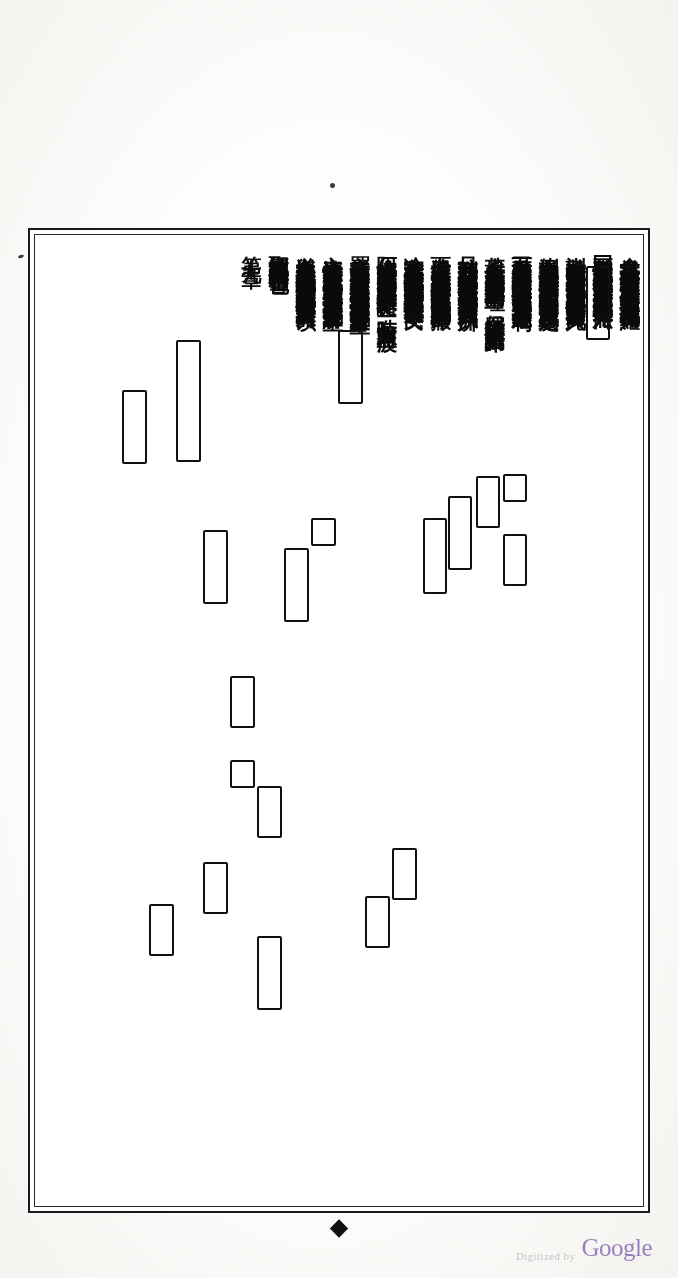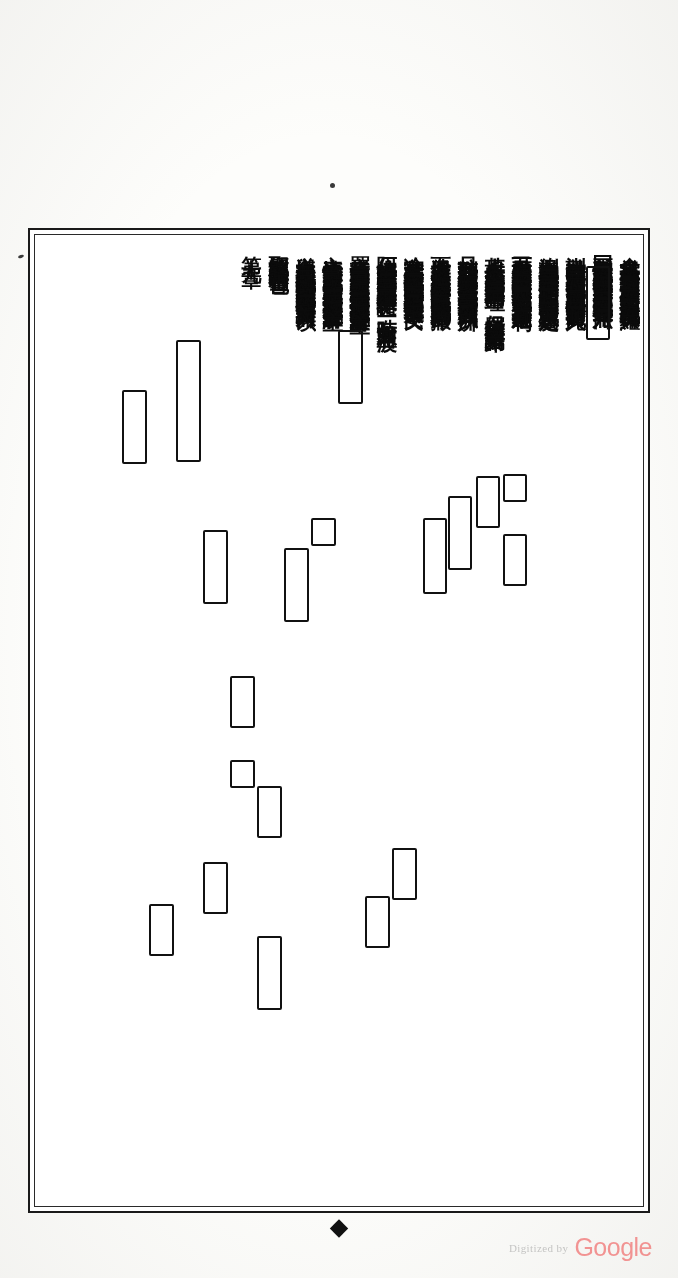--- a/index.html
+++ b/index.html
@@ -134,34 +134,34 @@
   #speck-a { left: 330px; top: 183px; width: 5px; height: 5px; }
   #speck-b { left: 604px; top: 231px; width: 4px; height: 4px; }
   #speck-c { left: 18px; top: 255px; width: 6px; height: 3px; transform: rotate(-20deg); }
 
   
   #watermark {
     position: absolute;
     right: 26px;
     bottom: 16px;
     display: flex;
-    align-items: center;
+    align-items: flex-end;
     gap: 6px;
     opacity: 0.55;
   }
   #watermark .digitized {
     font-family: "Liberation Serif", serif;
     font-size: 11px;
     color: #9a9a9a;
     letter-spacing: 0.4px;
   }
   #watermark .google {
-    font-family: Liberation Sans, sans-serif;
+    font-family: Liberation Serif, serif;
     font-size: 25px;
-    color: #ef4444;
+    color: #4c1d95;
     letter-spacing: -0.5px;
   }
 
   
   .namebox {
     position: absolute;
     border: 2px solid #111;
     border-radius: 2px;
     box-sizing: border-box;
     pointer-events: none;

